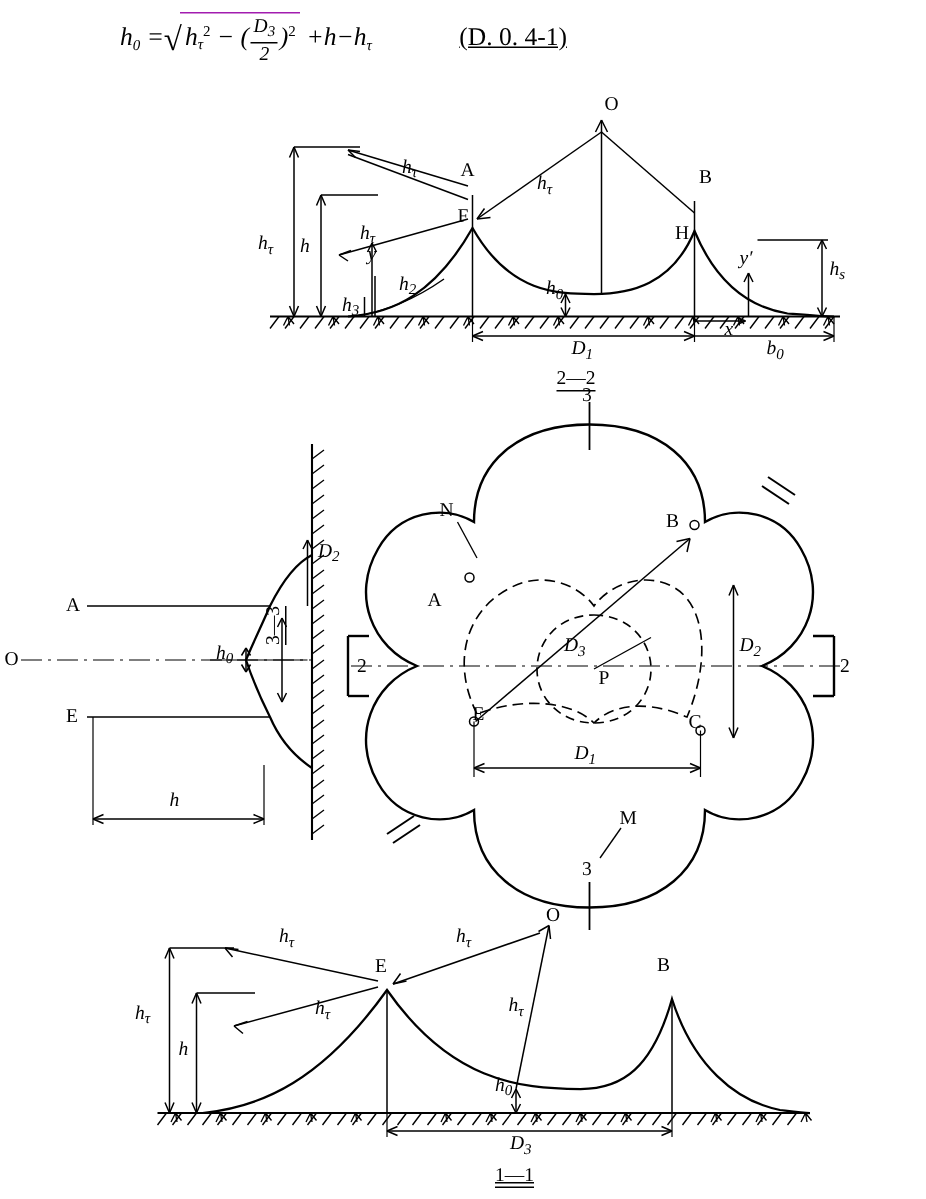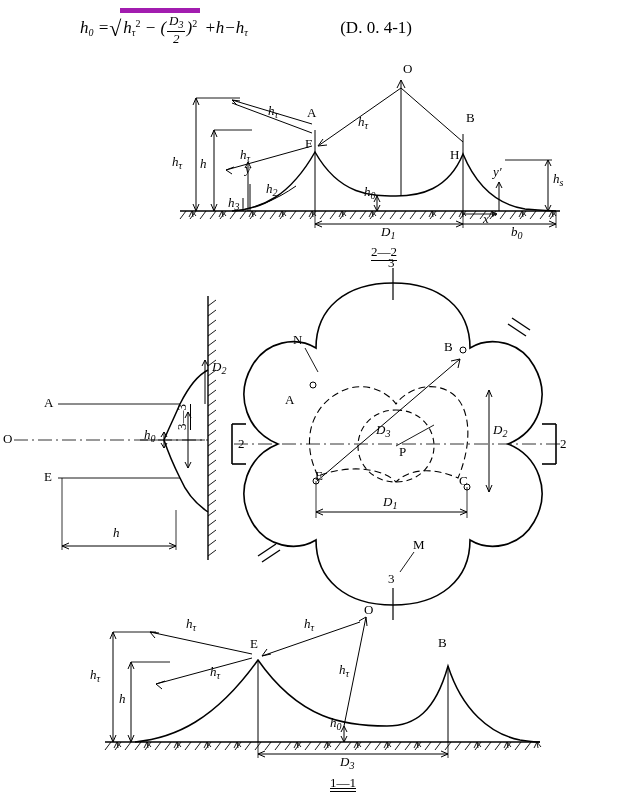--- a/index.html
+++ b/index.html
@@ -22,35 +22,36 @@
     position: absolute;
     left: 80px;
     top: 8px;
     font-family: "Liberation Serif", serif;
     font-size: 17px;
     font-style: italic;
     white-space: nowrap;
   }
   .formula .tag {
     font-style: normal;
-    margin-left: 88px;
+    margin-left: 54px;
+    text-decoration: underline;
   }
   .frac {
     display: inline-block;
     vertical-align: middle;
     text-align: center;
     font-size: 13px;
     line-height: 1.05;
     margin: 0 1px;
   }
   .frac .num { display: block; border-bottom: 1px solid #000; padding: 0 2px; }
   .frac .den { display: block; padding: 0 2px; }
   .sqrt {
     display: inline-block;
-    border-top: 5px solid #a21caf;
+    border-top: 1px solid #a21caf;
     padding: 1px 3px 0 3px;
     margin-left: -1px;
   }
   .radical {
     display: inline-block;
     font-size: 22px;
     vertical-align: -3px;
   }
   .sub { font-size: 10px; vertical-align: -3px; font-style: italic; }
   .sup { font-size: 10px; vertical-align: 6px; font-style: normal; }

